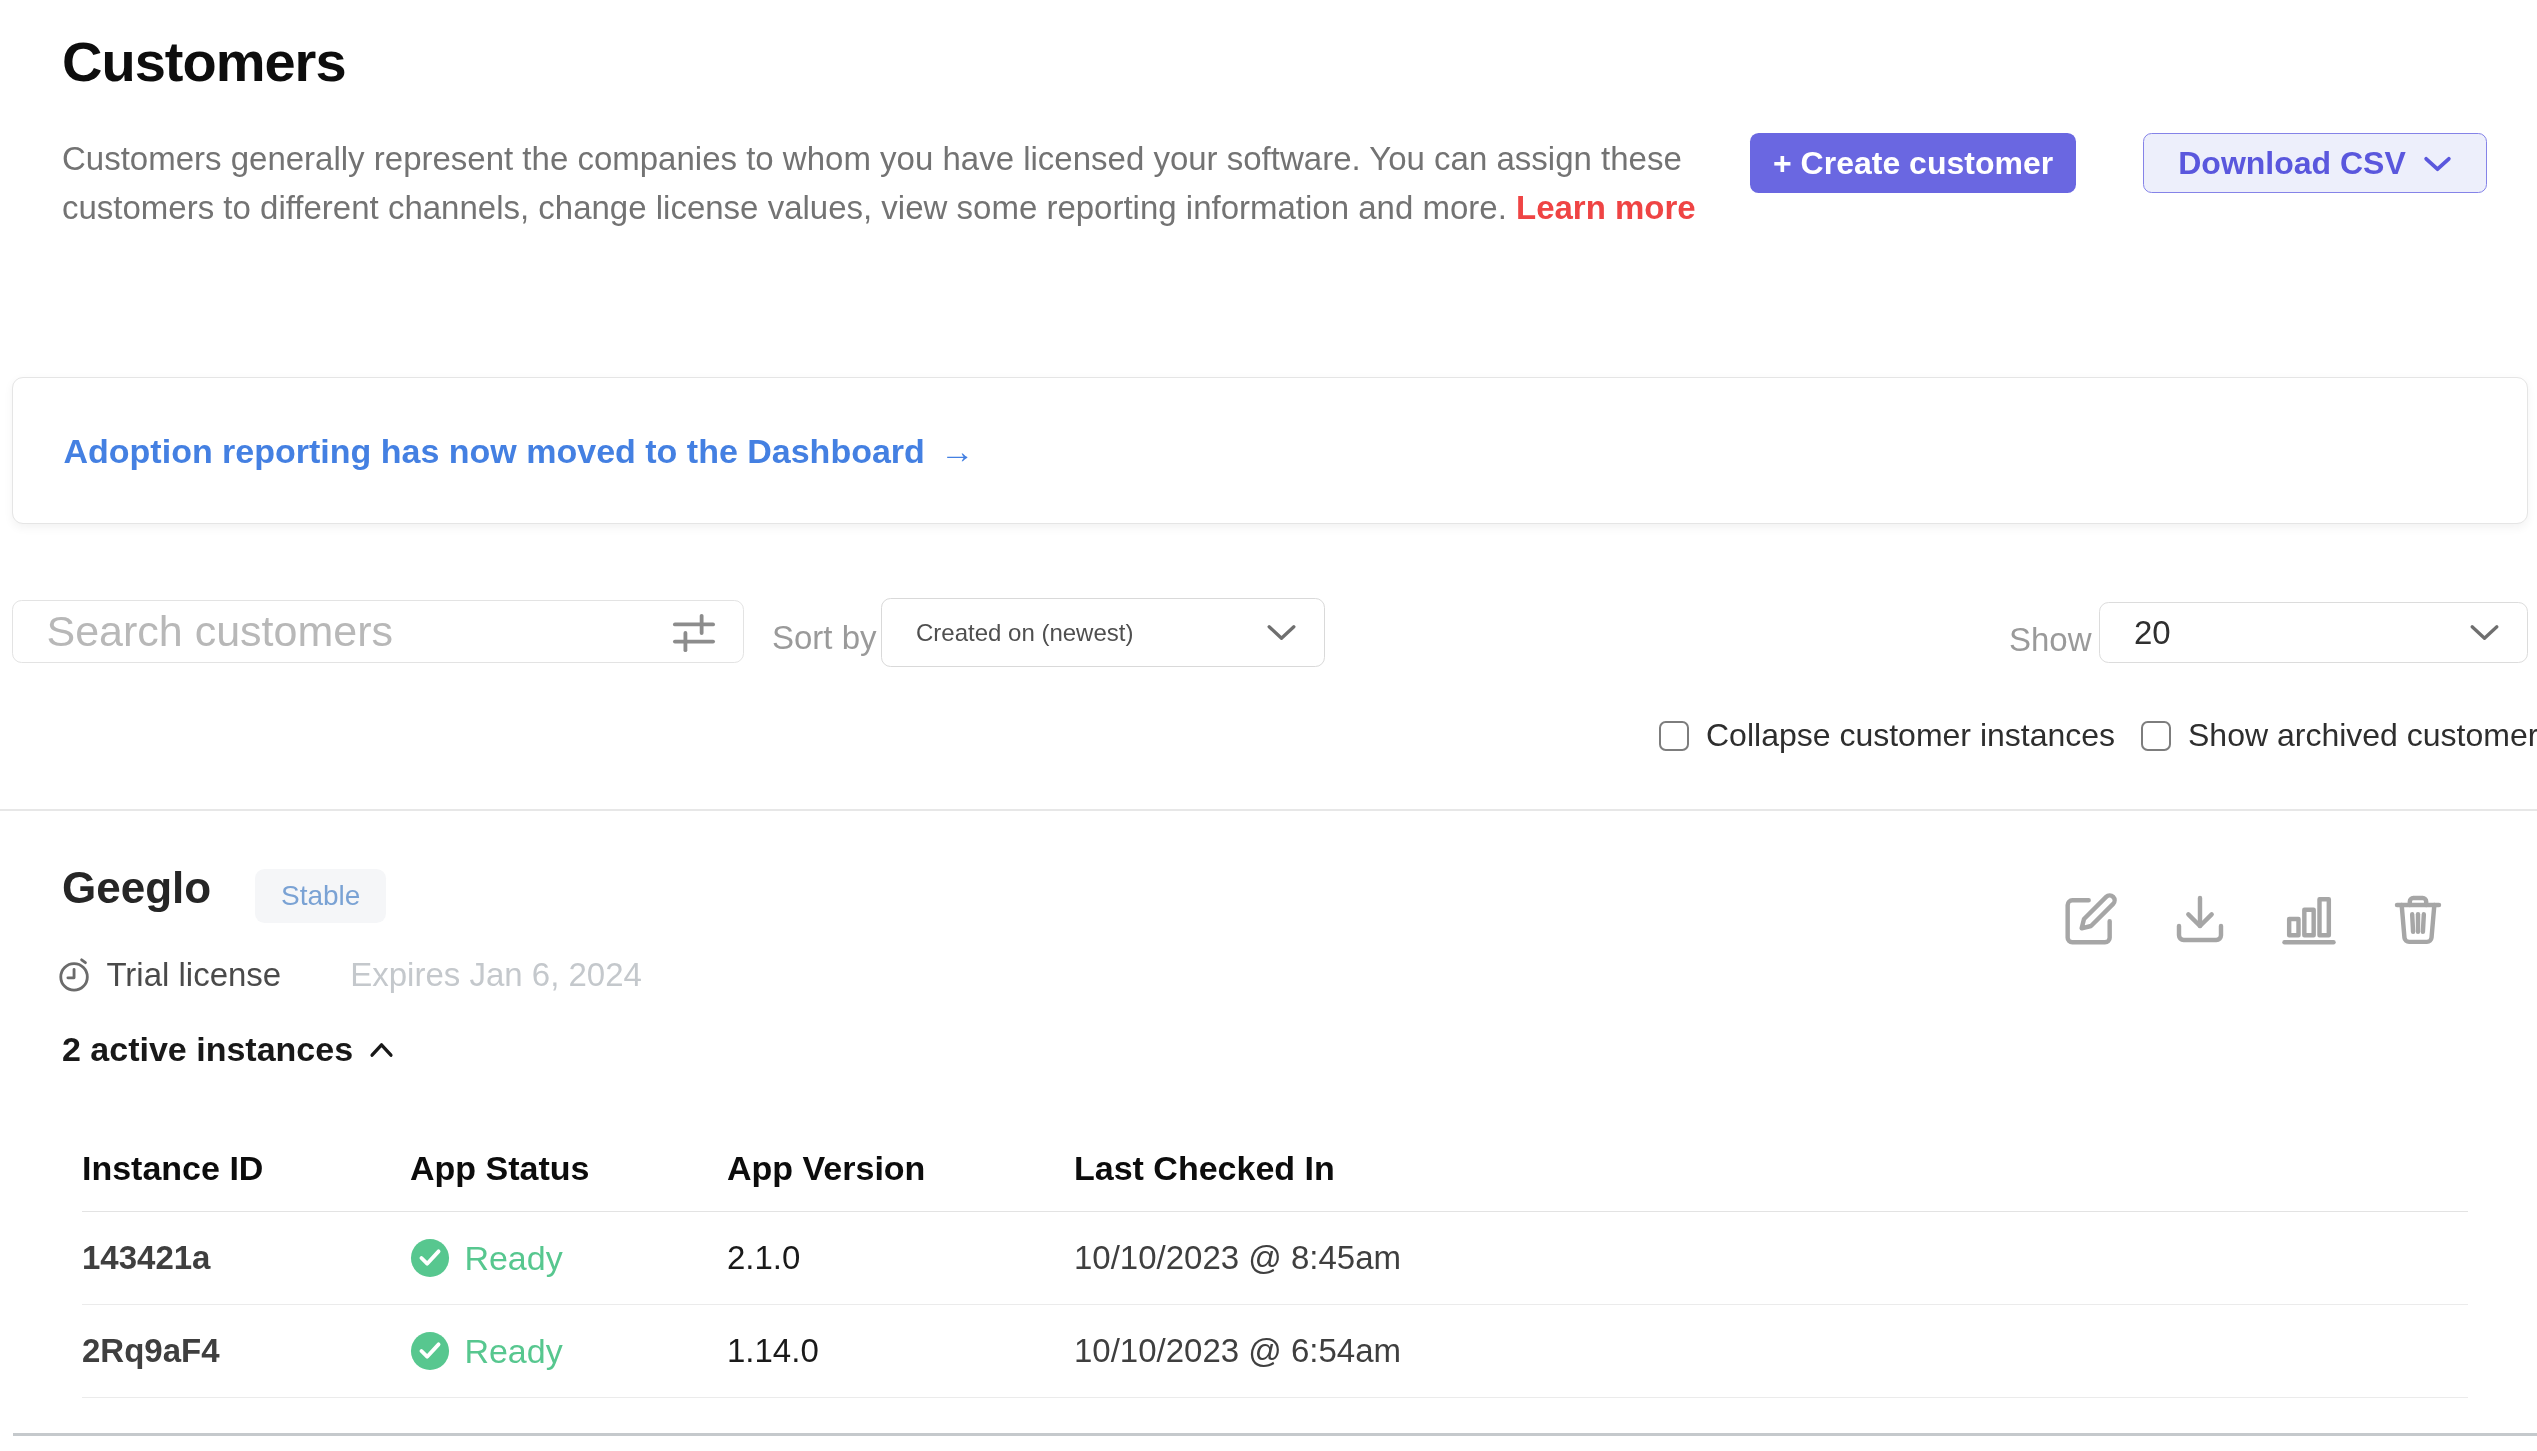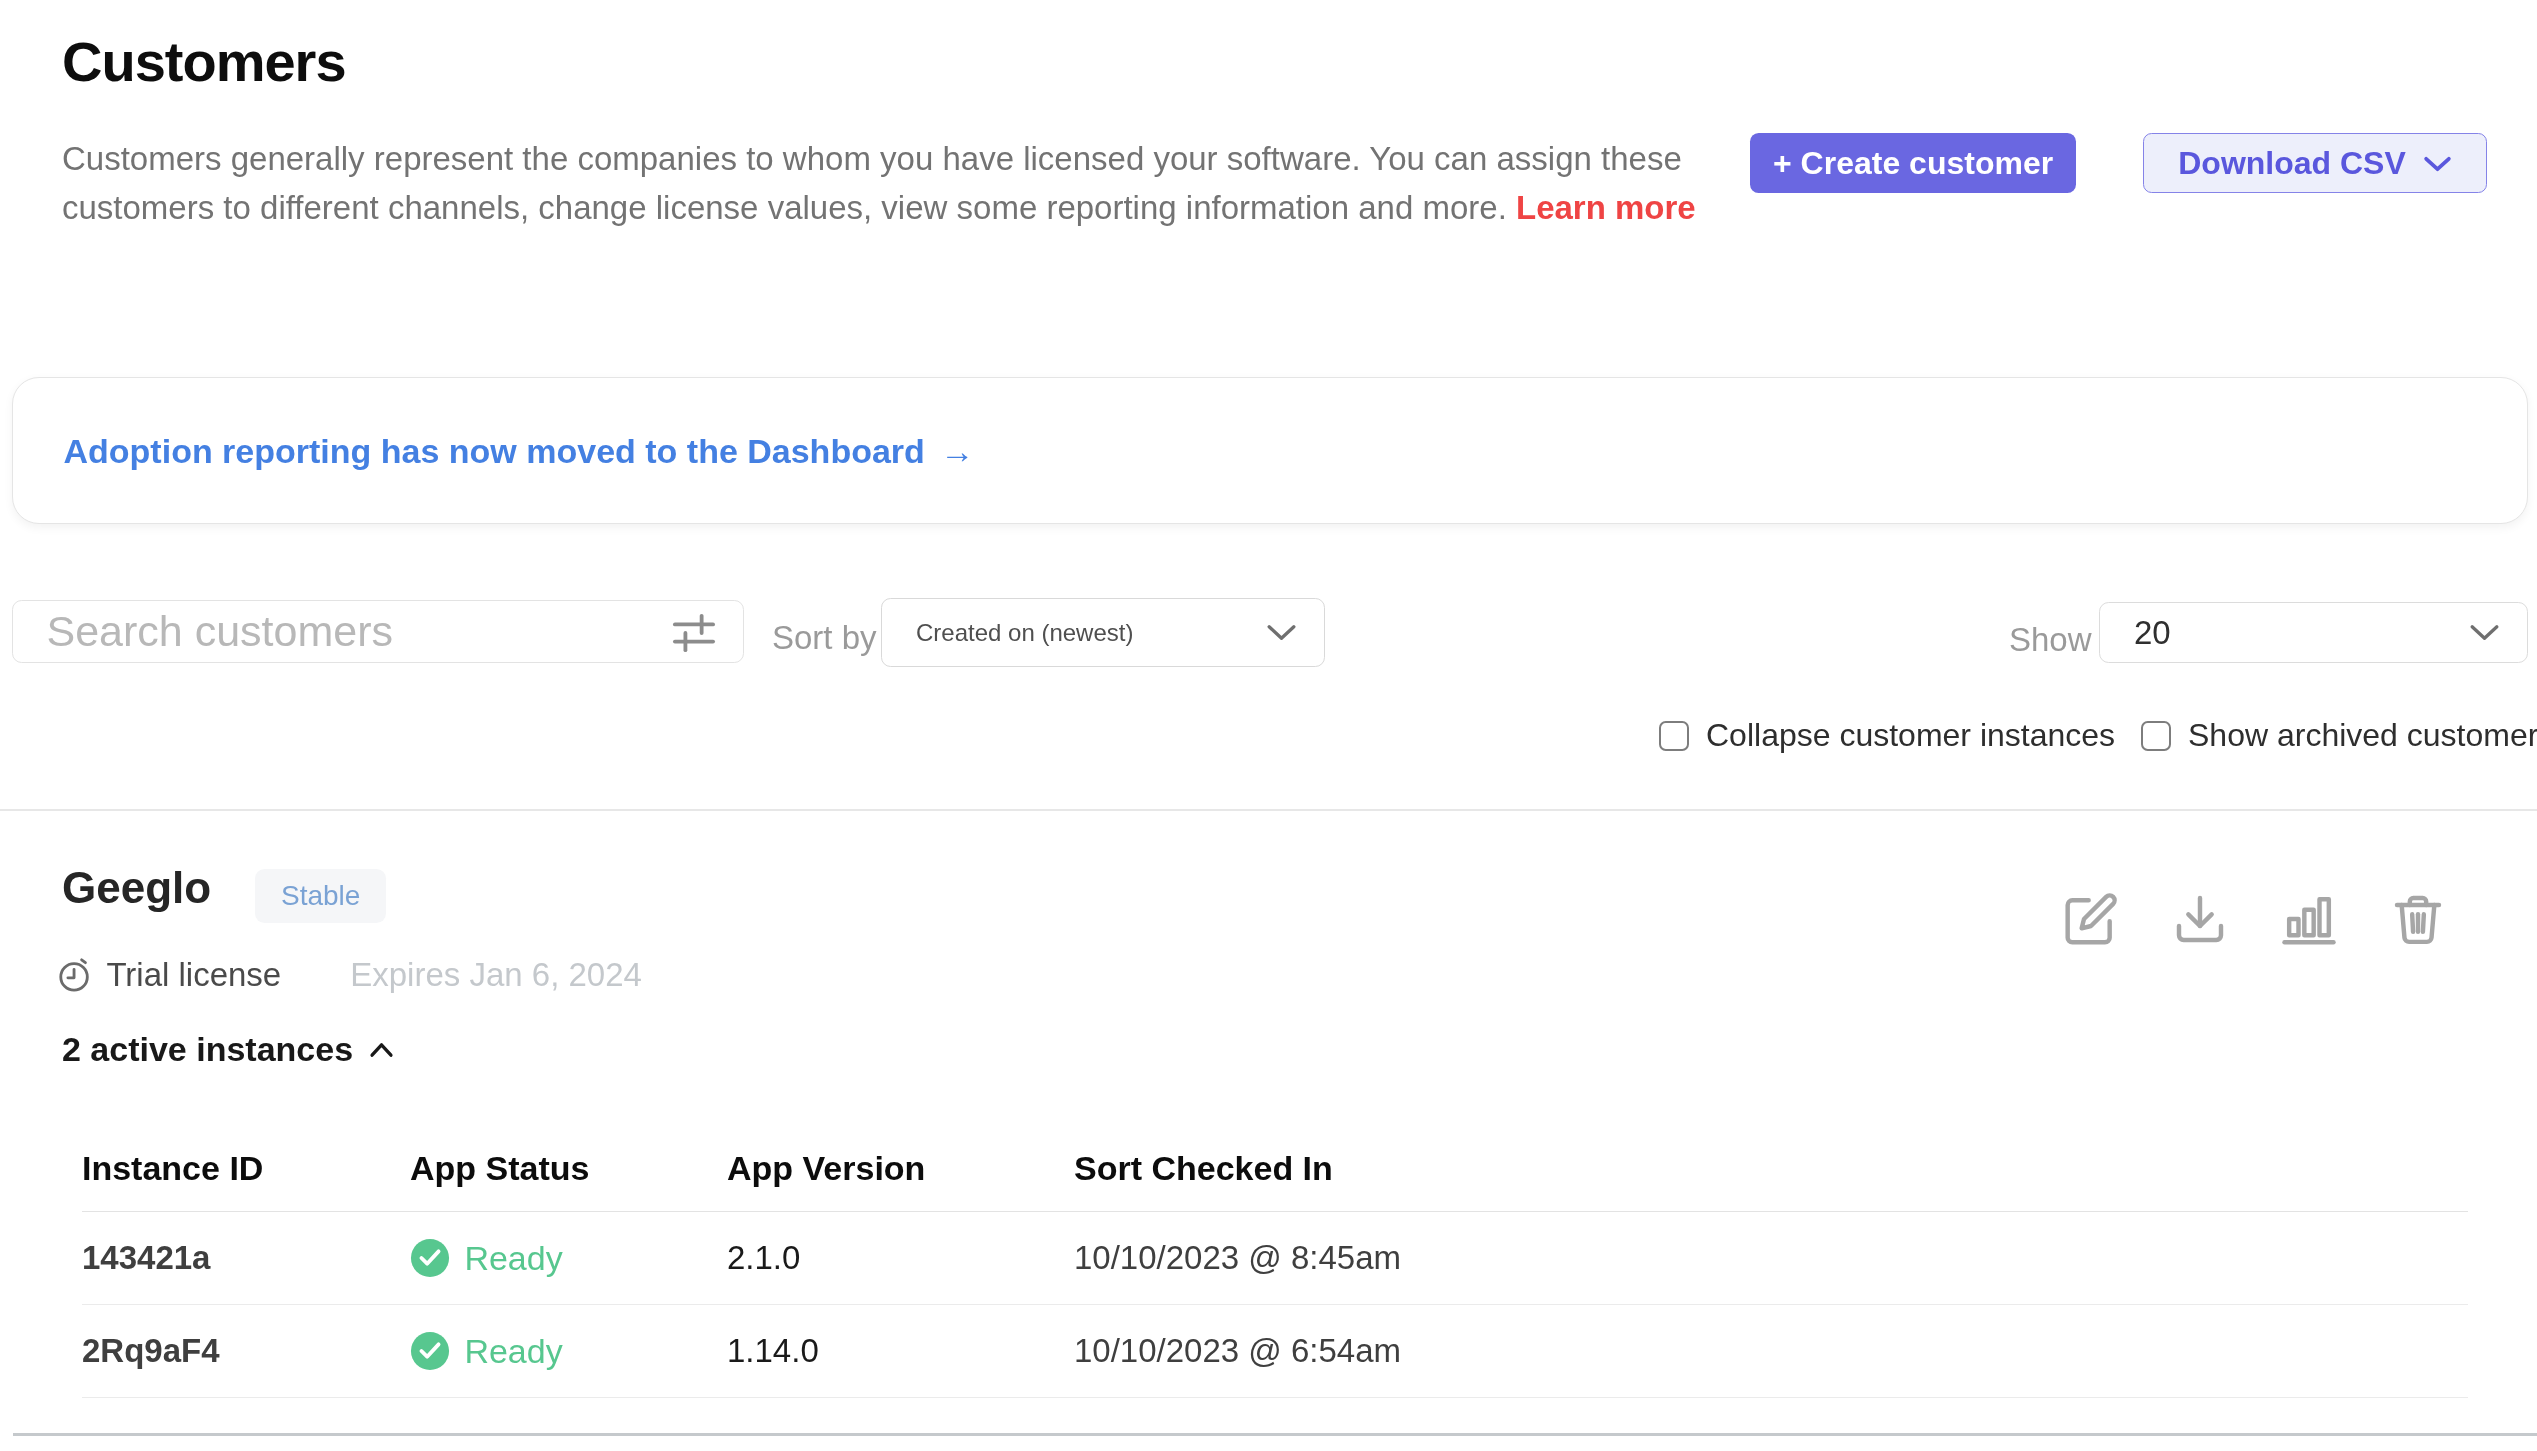--- a/index.html
+++ b/index.html
@@ -14,21 +14,21 @@
 
   .btn-create { position:absolute; left:1750px; top:133px; height:60px; padding:0 23px;
     background:#6a67e1; color:#ffffff; font-size:32px; font-weight:700; border:none; border-radius:8.6px;
     display:flex; align-items:center; cursor:pointer; font-family:inherit; }
   .btn-download { position:absolute; left:2143px; top:133px; height:60px; width:344px;
     background:#edeffb; color:#5a57dd; font-size:32px; font-weight:700; border:1.9px solid #8583e8; border-radius:8.6px;
     display:flex; align-items:center; justify-content:center; gap:17px; cursor:pointer; font-family:inherit; }
 
   
   .banner { position:absolute; left:11.5px; top:377px; width:2516px; height:147px; background:#ffffff;
-    border:1px solid #e5e5e5; border-radius:27px; box-shadow:0 3.8px 9.6px rgba(0,0,0,0.05); }
+    border:1px solid #e5e5e5; border-radius:11px; box-shadow:0 3.8px 9.6px rgba(0,0,0,0.05); }
   .banner-link { position:absolute; left:51px; top:50%; transform:translateY(-50%);
     font-size:34px; font-weight:700; color:#4480e2; text-decoration:none; cursor:pointer; display:flex; align-items:center; gap:15.3px; }
 
   
   .search-wrap { position:absolute; left:11.5px; top:600px; width:732px; height:63px; }
   .search-input { width:100%; height:100%; border:1.9px solid #e3e3e3; border-radius:9.6px; font-size:43px;
     padding:0 105px 0 34px; color:#333; font-family:inherit; outline:none; }
   .search-input::placeholder { color:#b8b8b8; }
   .filter-icon { position:absolute; right:27px; top:12.4px; }
 
@@ -191,21 +191,21 @@
     <svg width="27" height="17" viewBox="0 0 28 18" fill="none">
       <polyline points="4,15 14,4 24,15" stroke="#191919" stroke-width="3.5" stroke-linecap="round" stroke-linejoin="round"></polyline>
     </svg>
   </button>
 
   <div class="itable">
     <div class="itable-header">
       <span>Instance ID</span>
       <span>App Status</span>
       <span>App Version</span>
-      <span>Sort Checked In</span>
+      <span>Last Checked In</span>
     </div>
 
     <div class="itable-row">
       <span class="cell-id">143421a</span>
       <span class="cell-status">
         <svg width="40" height="40" viewBox="0 0 42 42">
           <circle cx="21" cy="21" r="20" fill="#57c78f"></circle>
           <polyline points="12,21 18,27 30,14" fill="none" stroke="#ffffff" stroke-width="4" stroke-linecap="round" stroke-linejoin="round"></polyline>
         </svg>
         <span>Ready</span>

